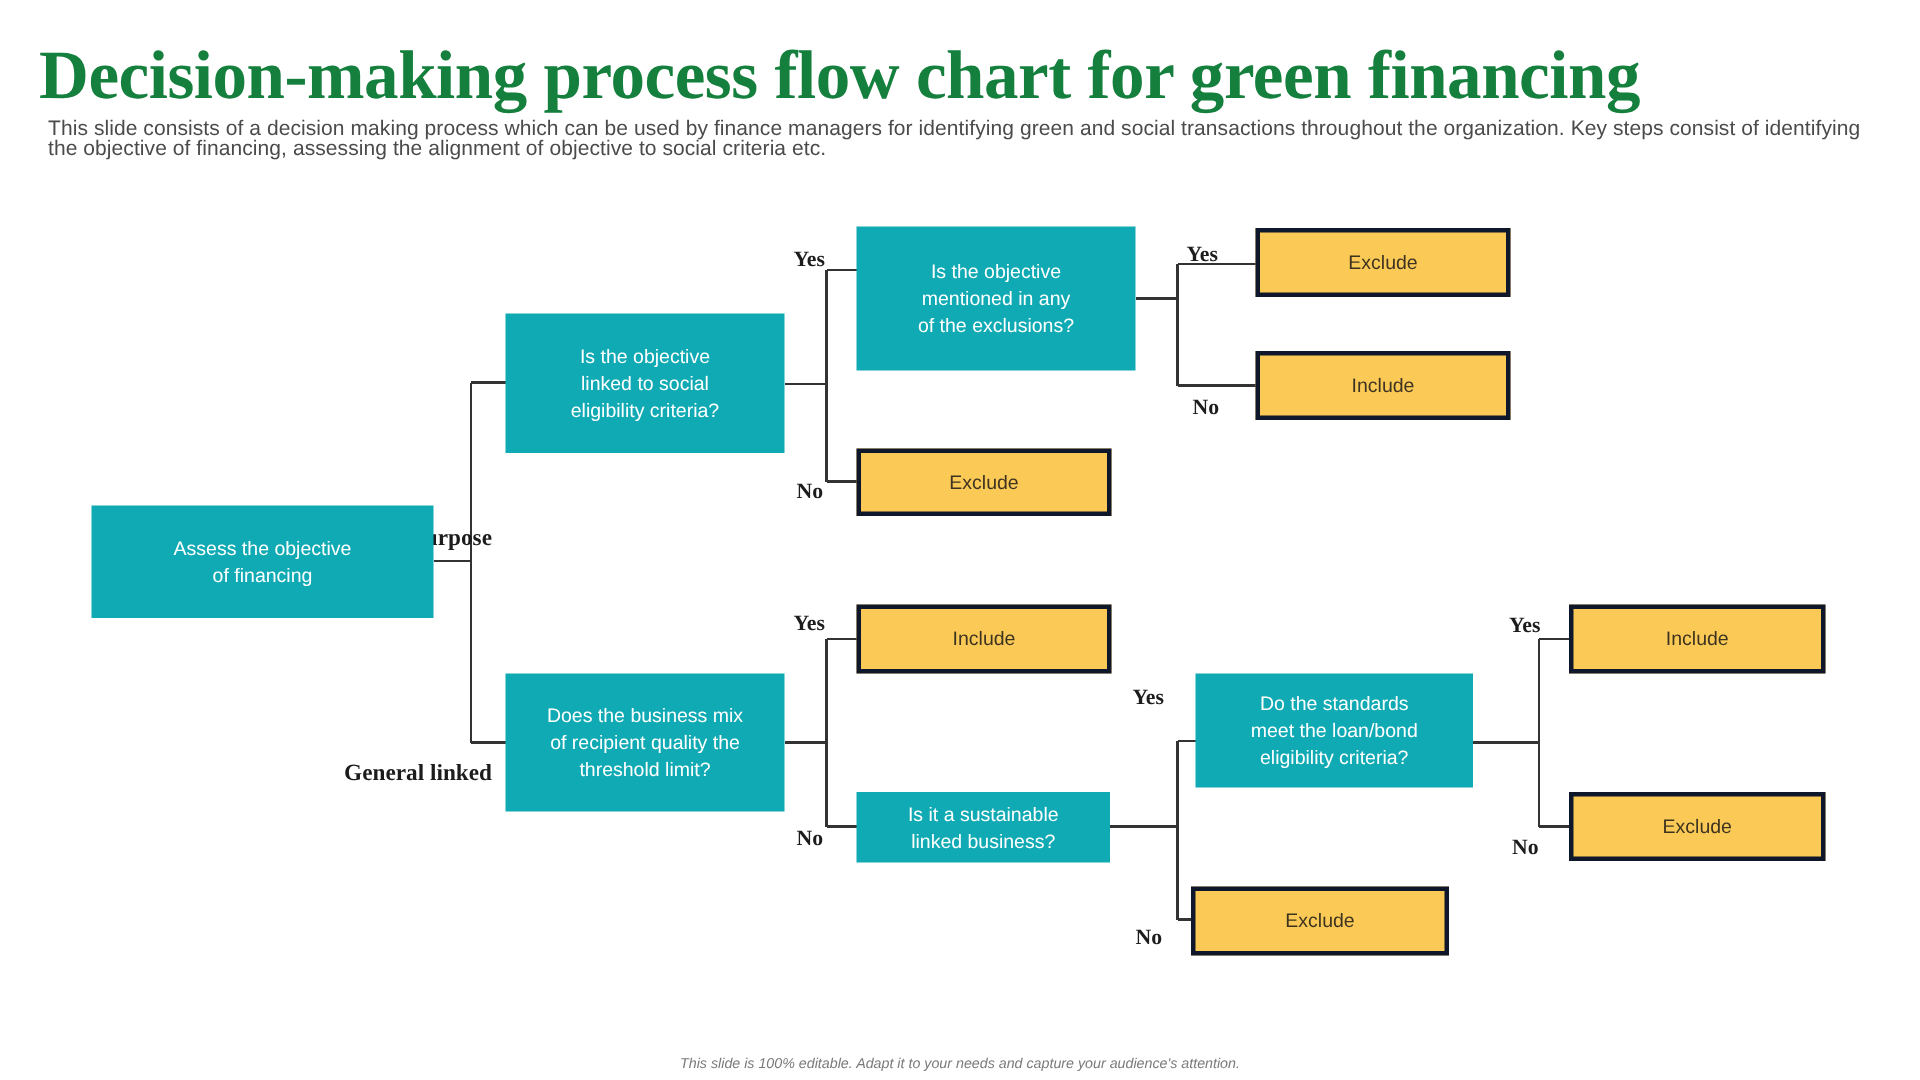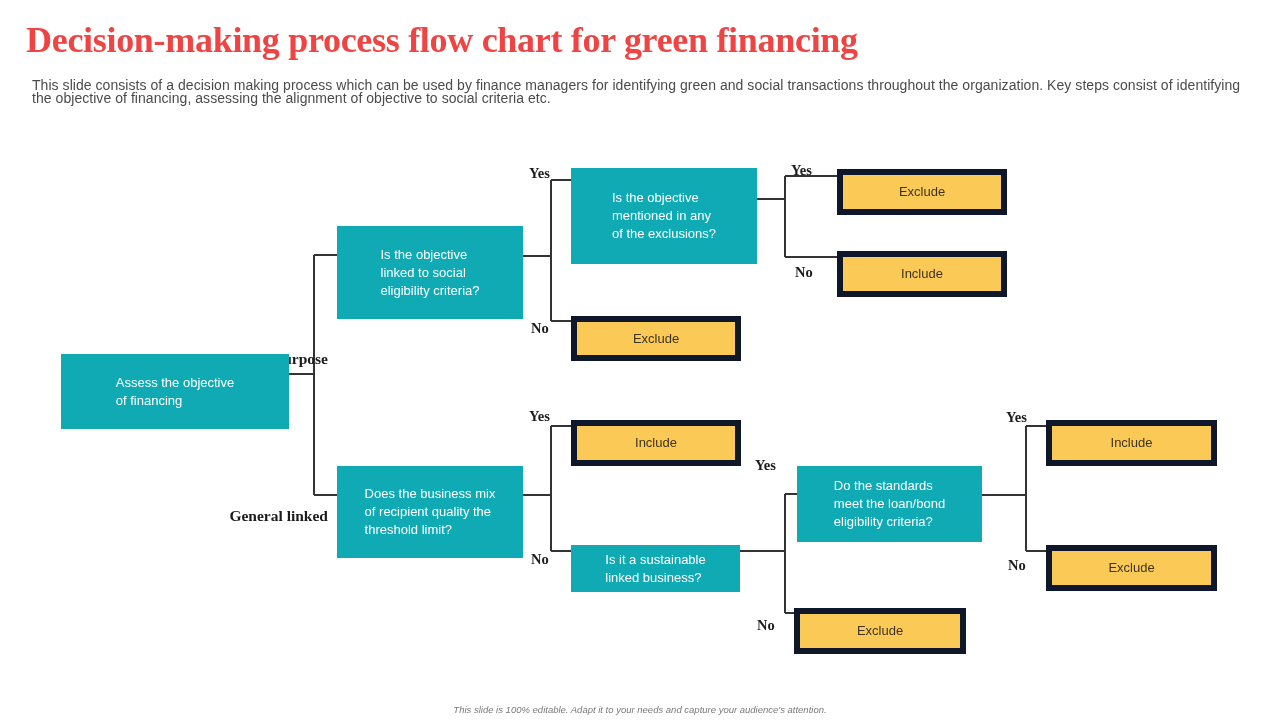--- a/index.html
+++ b/index.html
@@ -13,28 +13,28 @@
     position: relative;
     overflow: hidden;
     font-family: "Liberation Sans", sans-serif;
     color: #222222;
   }
 
   
   #slide-title {
     position: absolute;
     left: 26px;
-    top: 18px;
+    top: 28px;
     width: 1230px;
     font-family: "Liberation Serif", serif;
-    font-size: 36px;
+    font-size: 46px;
     font-weight: 700;
     line-height: 44px;
     letter-spacing: -0.3px;
-    color: #ef4444;
+    color: #15803d;
     white-space: nowrap;
   }
   #slide-subtitle {
     position: absolute;
     left: 32px;
     top: 79px;
     width: 1226px;
     font-family: "Liberation Sans", sans-serif;
     font-size: 14px;
     line-height: 12.5px;
@@ -69,36 +69,35 @@
     height: 570px;
   }
 
   
   .node {
     position: absolute;
     box-sizing: border-box;
     display: flex;
     align-items: center;
     justify-content: center;
-    text-align: left;
+    text-align: center;
     font-family: "Liberation Sans", sans-serif;
     font-size: 13px;
     line-height: 18px;
     padding: 2px 20px;
     z-index: 3;
-    margin-top: 17px;
   }
   .node-teal {
     background: #10aab4;
     color: #ffffff;
   }
   .node-amber {
     background: #fbca56;
     color: #3e3320;
-    border: 6px solid #0f172a;
+    border: 3px solid #0f172a;
   }
 
   
   .purpose-label {
     position: absolute;
     font-family: "Liberation Serif", serif;
     font-weight: 700;
     font-size: 15.5px;
     color: #1c1c1c;
     white-space: nowrap;

